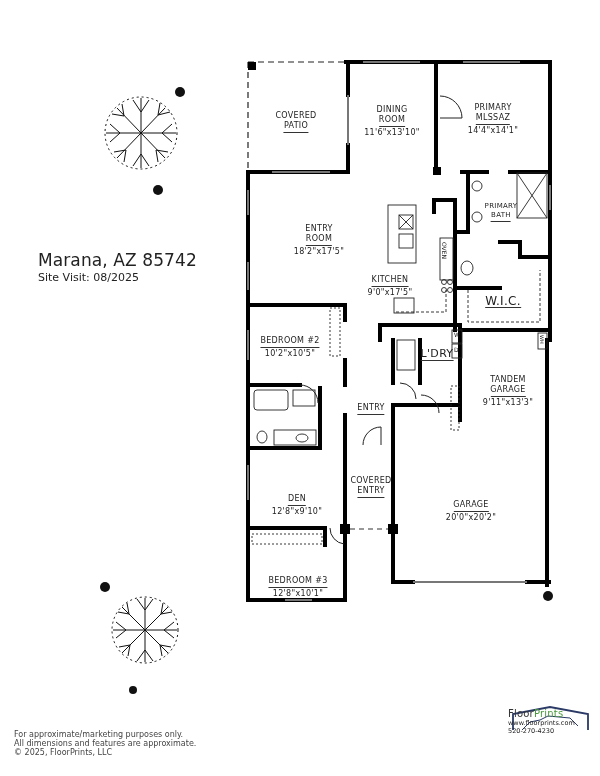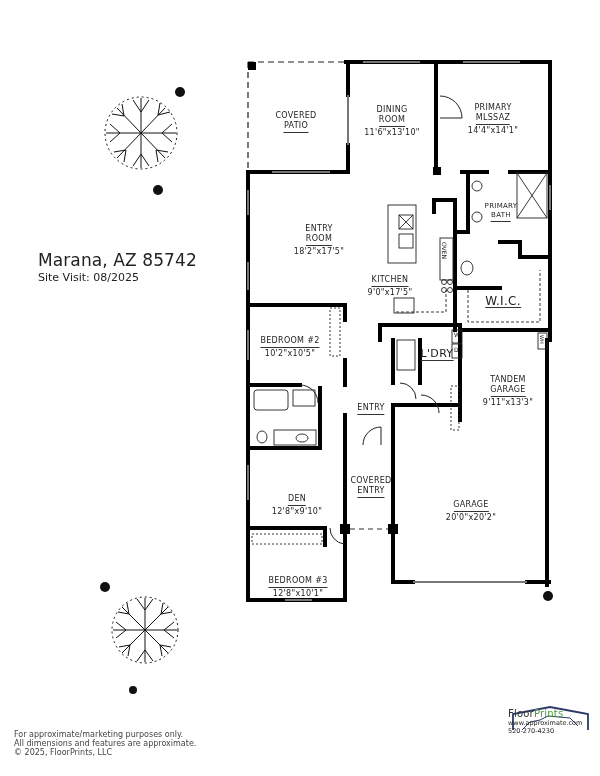--- a/index.html
+++ b/index.html
@@ -281,15 +281,15 @@
   <div>For approximate/marketing purposes only.</div>
   <div>All dimensions and features are approximate.</div>
   <div>© 2025, FloorPrints, LLC</div>
 </div>
 <div class="watermark">©2025 MLSSAZ</div>
 
 <div class="logo">
   <div class="brand">
     <span>Floor</span><span class="g">Prints</span>
   </div>
-  <div class="line">www.approximate.com</div>
+  <div class="line">www.floorprints.com</div>
   <div class="line">520-270-4230</div>
 </div>
 
 </body></html>

